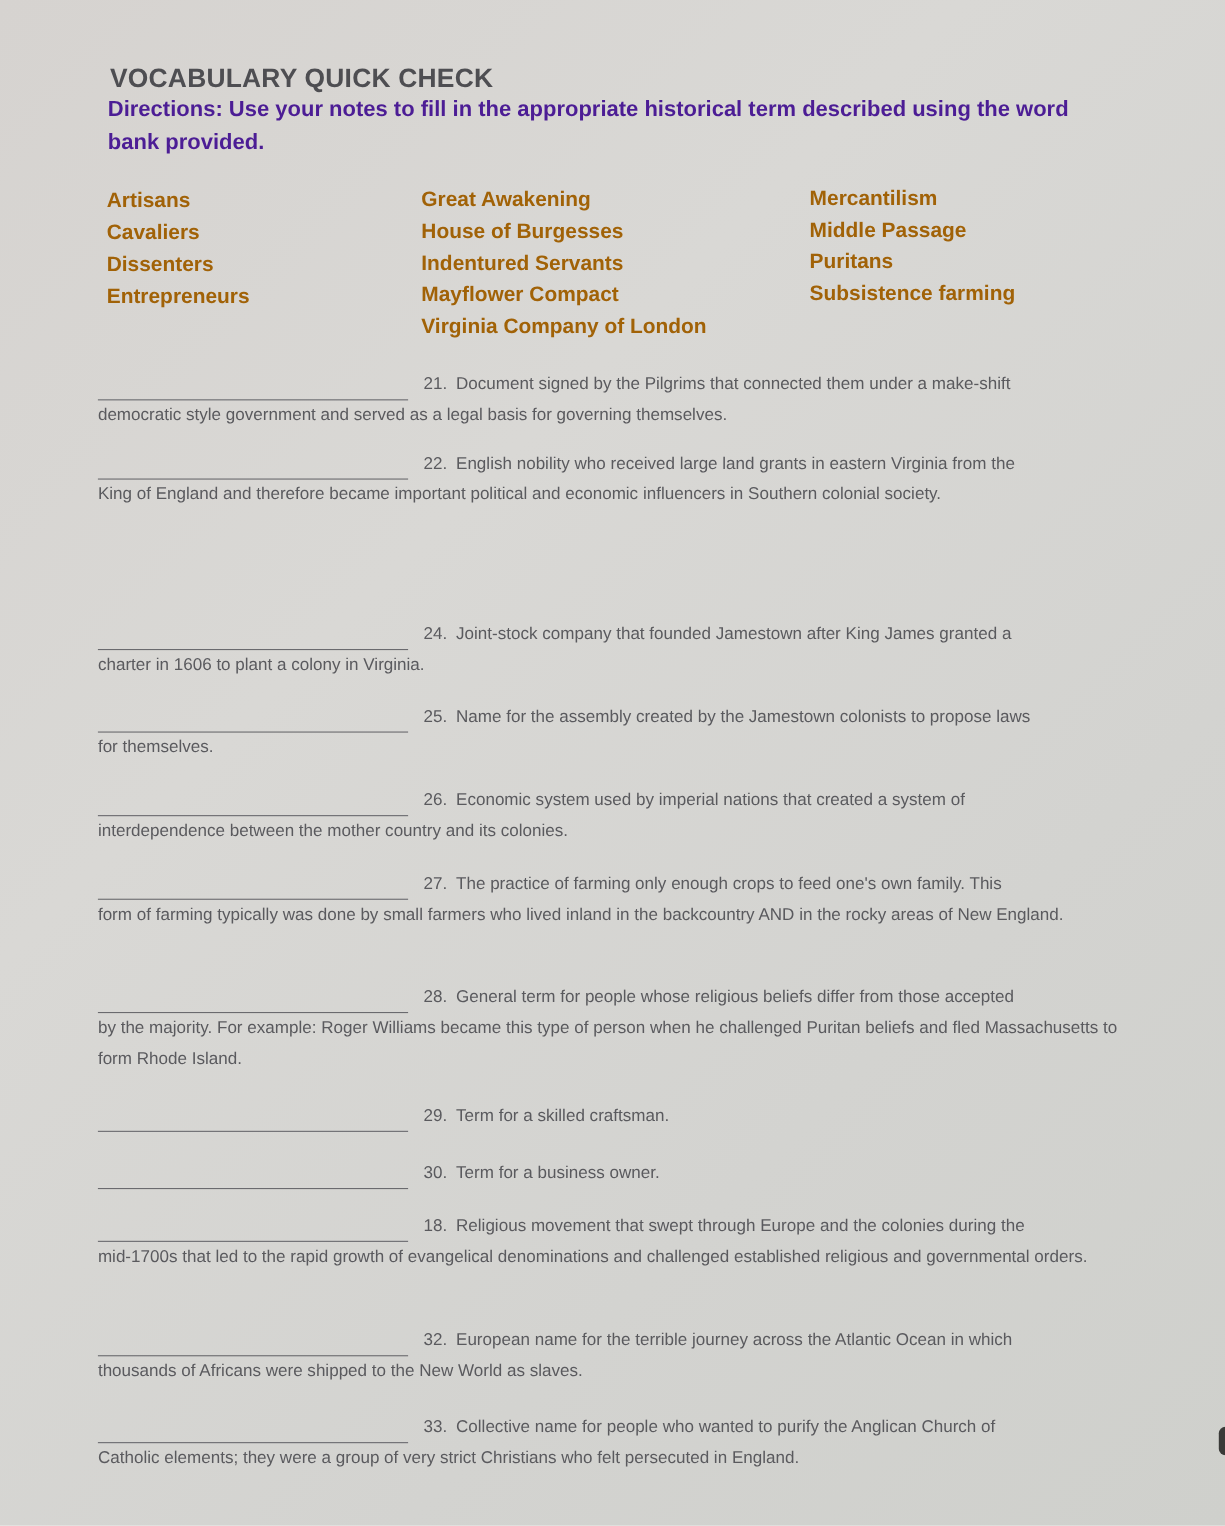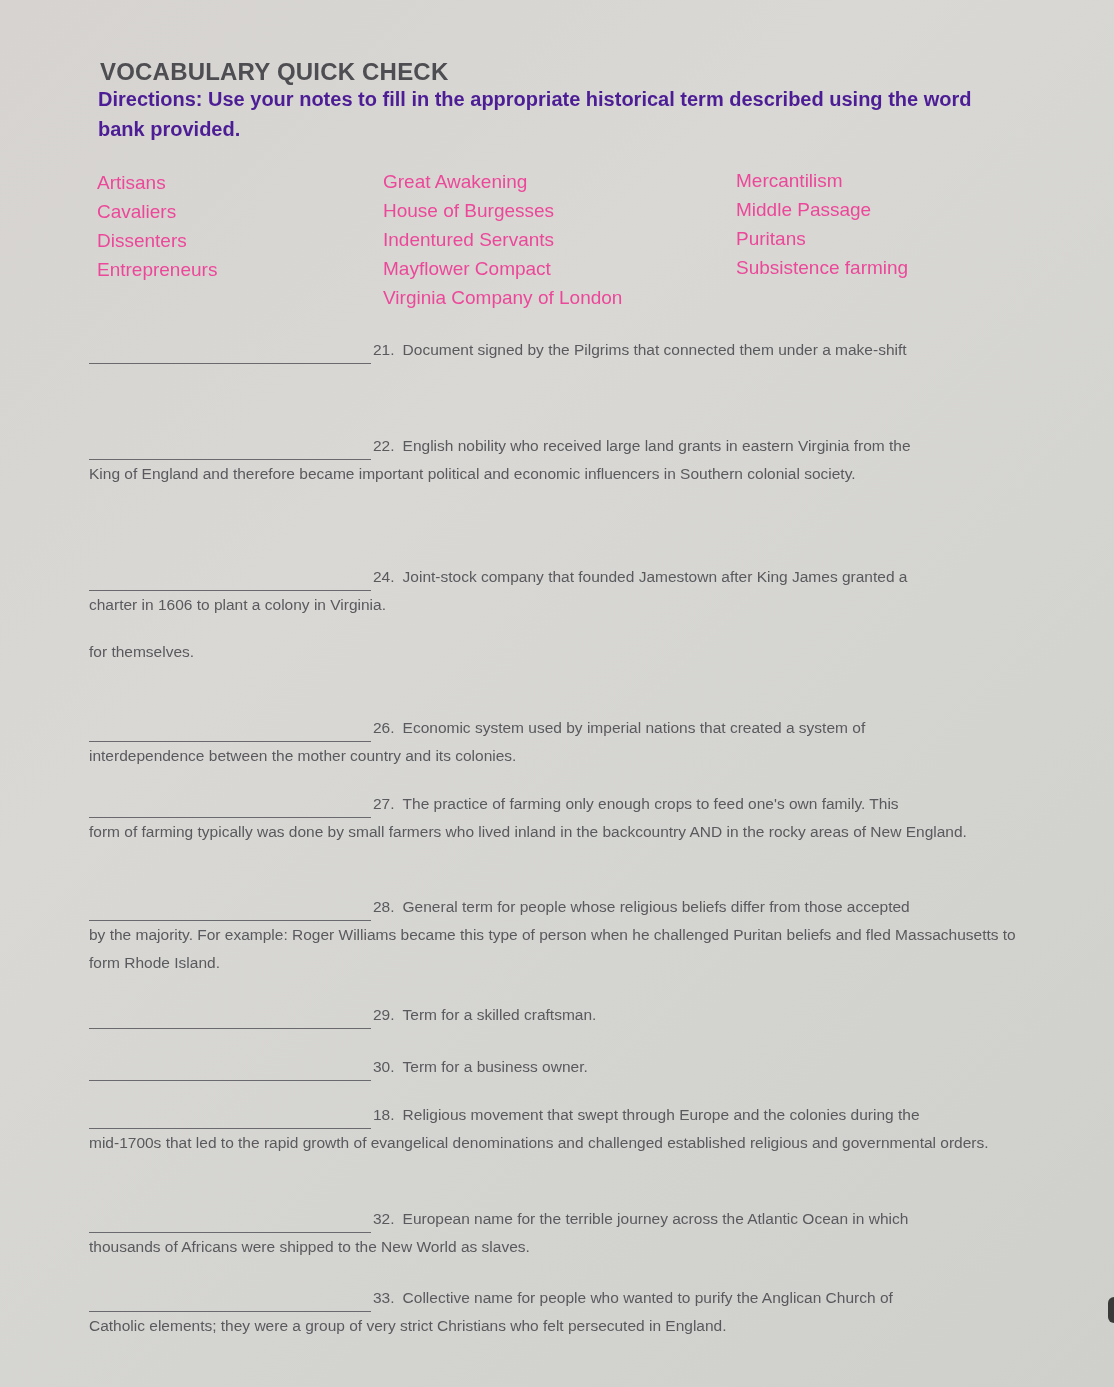--- a/index.html
+++ b/index.html
@@ -37,22 +37,22 @@
       top: 84px;
       width: 900px;
       font-size: 20px;
       font-weight: bold;
       line-height: 30px;
       color: #4c1d95;
     }
     .bank-col {
       position: absolute;
       font-size: 19px;
-      font-weight: normal;
-      color: #ec4899;
+      font-weight: bold;
+      color: #a16207;
     }
     .bank-col div {
       height: 29px;
       line-height: 29px;
     }
     .col1 { left: 97px; top: 168px; }
     .col2 { left: 383px; top: 167px; }
     .col3 { left: 736px; top: 166px; }
     .q {
       position: absolute;
@@ -70,20 +70,21 @@
     .q .blank {
       display: inline-block;
       width: 282px;
       border-bottom: 1.5px solid #6a6a6e;
       height: 20px;
       margin-right: 2px;
       flex: none;
     }
     .q .num {
       margin-right: 8px;
+      margin-left: 12px;
     }
     .q .cont {
       white-space: normal;
     }
     .edge-mark {
       position: absolute;
       right: 0;
       top: 1297px;
       width: 6px;
       height: 26px;
@@ -118,42 +119,48 @@
     <div>Puritans</div>
     <div>Subsistence farming</div>
   </div>
 
   <div class="q" style="top:336px">
     <div class="first">
       <span class="blank"></span>
       <span class="num">21.</span>
       <span>Document signed by the Pilgrims that connected them under a make-shift</span>
     </div>
-  </div>
-
-  <div class="q" style="top:432px">
+    <div class="cont">democratic style government and served as a legal basis for governing themselves.</div>
+  </div>
+
+  <div class="q" style="top:408px">
     <div class="first">
       <span class="blank"></span>
       <span class="num">22.</span>
       <span>English nobility who received large land grants in eastern Virginia from the</span>
     </div>
     <div class="cont">King of England and therefore became important political and economic influencers in Southern colonial society.</div>
   </div>
 
 
   <div class="q" style="top:563px">
     <div class="first">
       <span class="blank"></span>
       <span class="num">24.</span>
       <span>Joint-stock company that founded Jamestown after King James granted a</span>
     </div>
     <div class="cont">charter in 1606 to plant a colony in Virginia.</div>
   </div>
 
   <div class="q" style="top:638px">
+    <div class="first">
+      <span class="blank"></span>
+      <span class="num">25.</span>
+      <span>Name for the assembly created by the Jamestown colonists to propose laws</span>
+    </div>
     <div class="cont">for themselves.</div>
   </div>
 
   <div class="q" style="top:714px">
     <div class="first">
       <span class="blank"></span>
       <span class="num">26.</span>
       <span>Economic system used by imperial nations that created a system of</span>
     </div>
     <div class="cont">interdependence between the mother country and its colonies.</div>

